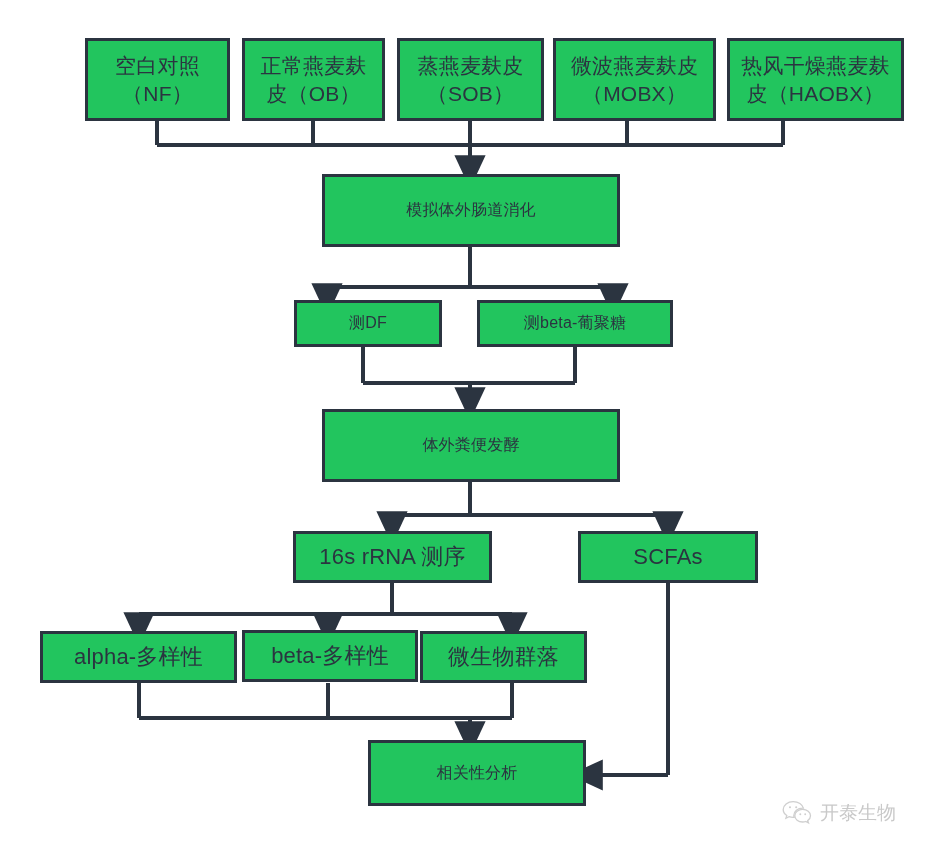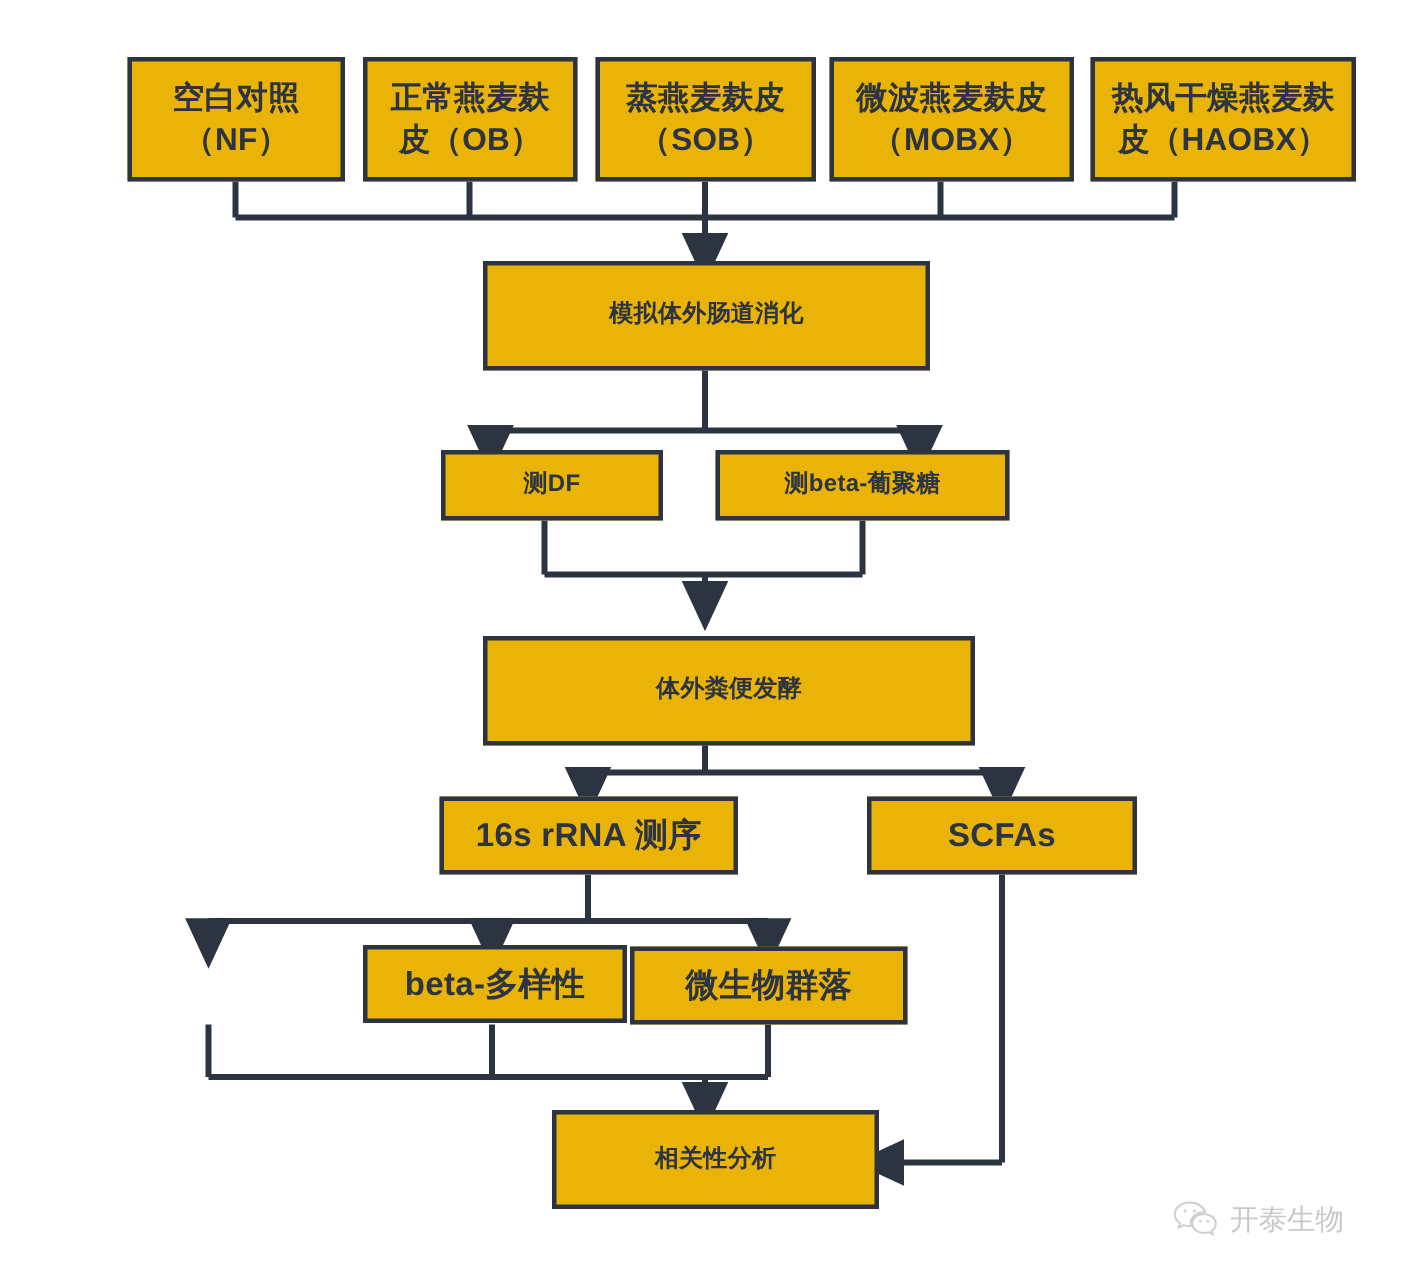--- a/index.html
+++ b/index.html
@@ -22,28 +22,28 @@
   svg.wires {
     position: absolute;
     left: 0; top: 0;
     width: 947px;
     height: 853px;
     pointer-events: none;
   }
   .node {
     position: absolute;
     box-sizing: border-box;
-    background: #eab308;
+    background: #22c55e;
     border: 3px solid #2b3440;
     color: #2b3440;
     display: flex;
     align-items: center;
     justify-content: center;
     text-align: center;
-    font-weight: bold;
+    font-weight: normal;
     line-height: 1.30;
     letter-spacing: 0.2px;
     z-index: 2;
   }
   .node .txt { display: block; padding: 0 4px; white-space: pre-line; }
   .t-top   { font-size: 21px; }
   .t-mid   { font-size: 16px; }
   .t-small { font-size: 22px; }
   .watermark {
     position: absolute;
@@ -148,38 +148,41 @@
   </div>
 
   <div class="node t-mid" style="left:477px; top:300px; width:196px; height:47px;">
     <span class="txt">测beta-葡聚糖</span>
   </div>
 
   <div class="node t-mid" style="left:294px; top:300px; width:148px; height:47px;">
     <span class="txt">测DF</span>
   </div>
 
-  <div class="node t-mid" style="left:322px; top:424px; width:328px; height:73px;text-align:right;">
+  <div class="node t-mid" style="left:322px; top:409px; width:298px; height:73px;text-align:right;">
     <span class="txt">体外粪便发酵</span>
   </div>
 
   <div class="node t-small" style="left:293px; top:531px; width:199px; height:52px;">
     <span class="txt">16s rRNA 测序</span>
   </div>
 
   <div class="node t-small" style="left:578px; top:531px; width:180px; height:52px;">
     <span class="txt">SCFAs</span>
   </div>
 
+  <div class="node t-small" style="left:40px; top:631px; width:197px; height:52px;">
+    <span class="txt">alpha-多样性</span>
+  </div>
 
   <div class="node t-small" style="left:242px; top:630px; width:176px; height:52px;align-items:center;">
     <span class="txt">beta-多样性</span>
   </div>
 
-  <div class="node t-small" style="left:420px; top:631px; width:185px; height:52px;">
+  <div class="node t-small" style="left:420px; top:631px; width:167px; height:52px;">
     <span class="txt">微生物群落</span>
   </div>
 
   <div class="node t-mid" style="left:368px; top:740px; width:218px; height:66px;">
     <span class="txt">相关性分析</span>
   </div>
 
   <div class="watermark">
     <span>
       <svg class="wechat-icon" width="30" height="26" viewBox="0 0 30 26" xmlns="http://www.w3.org/2000/svg">

